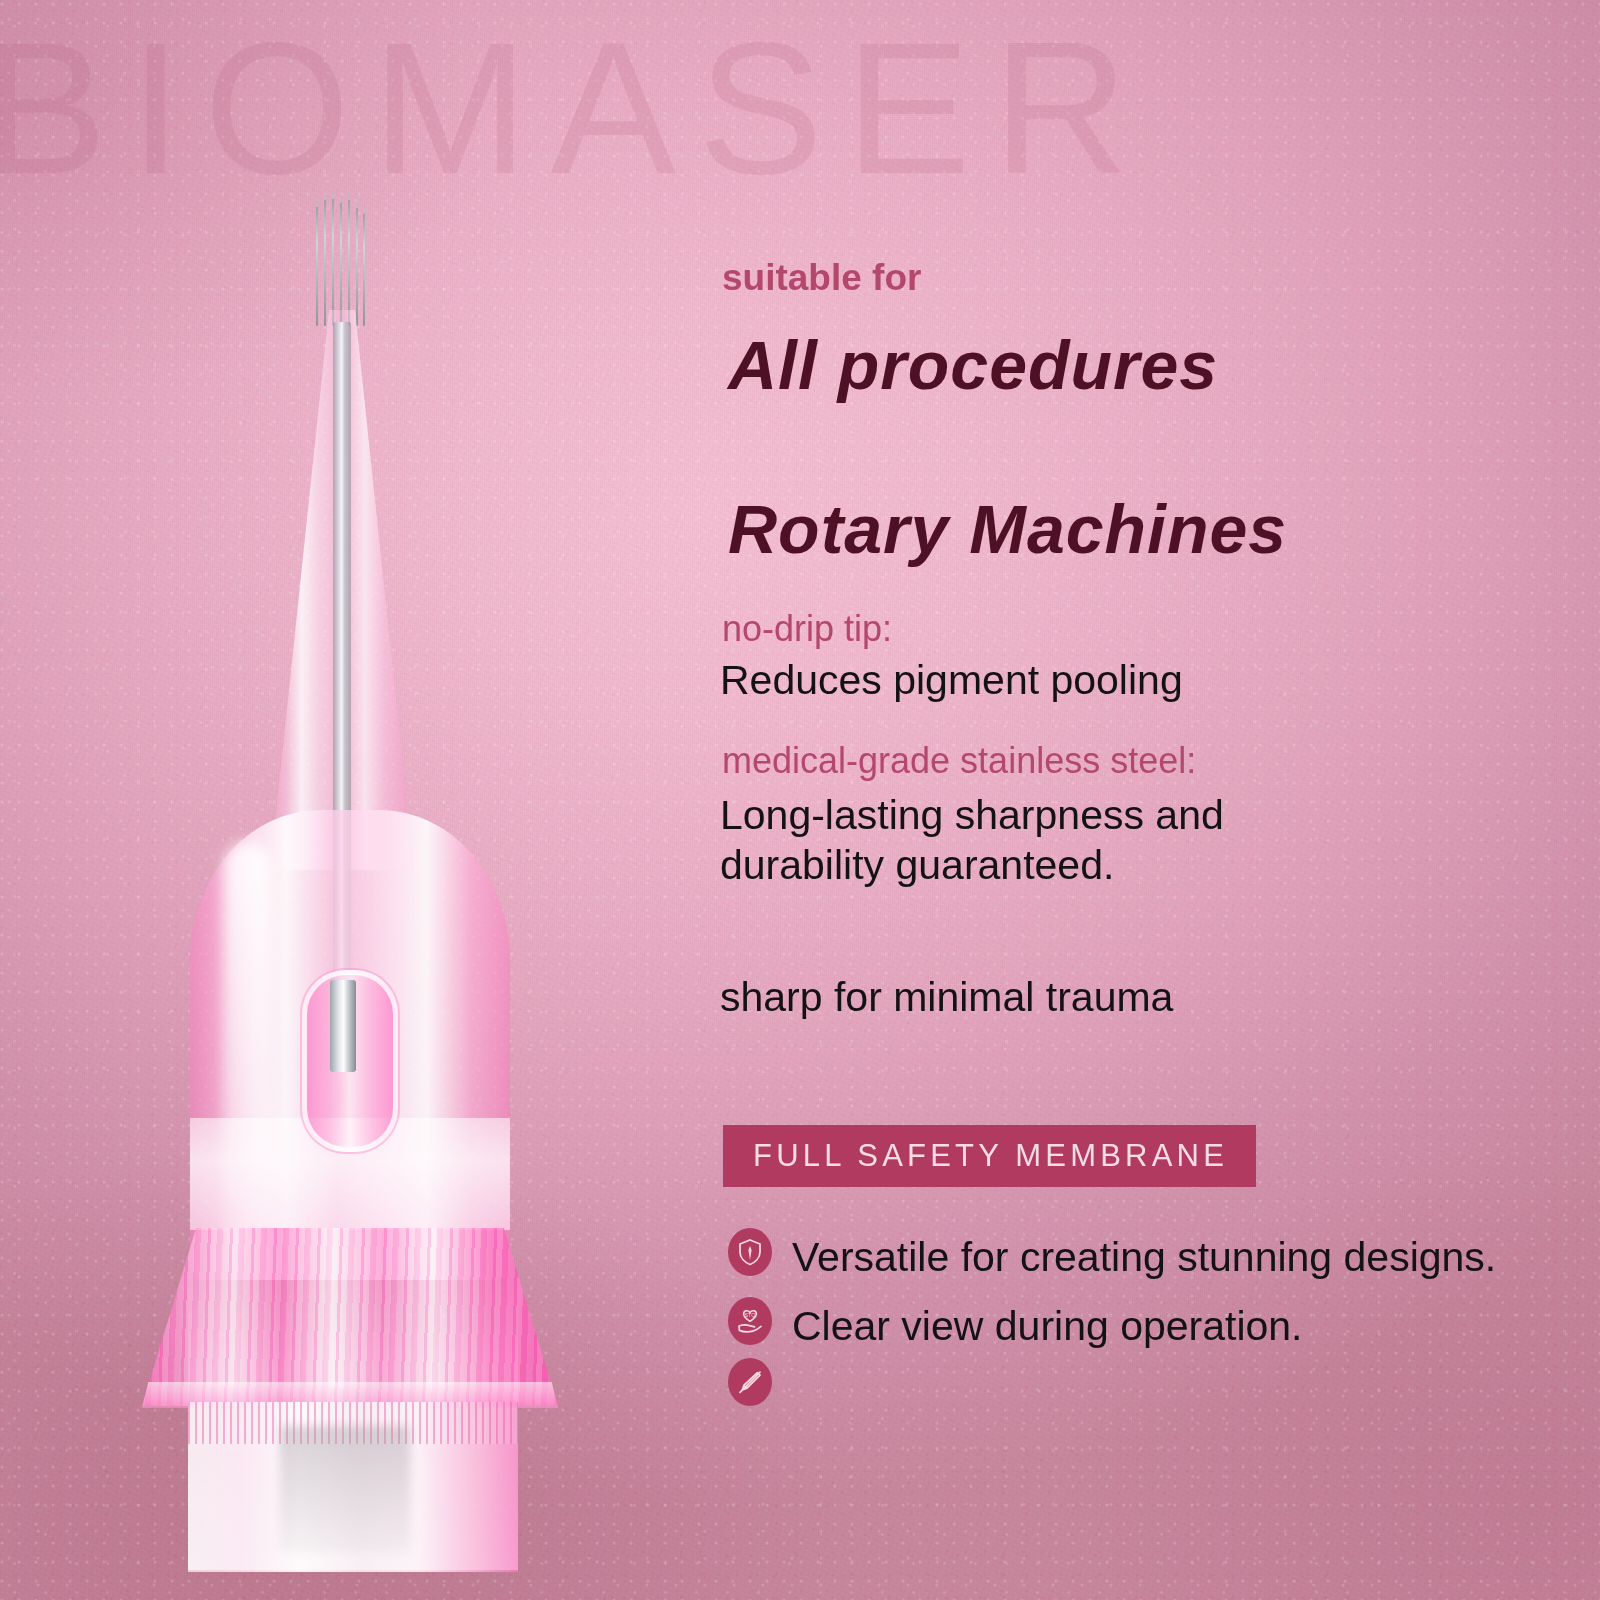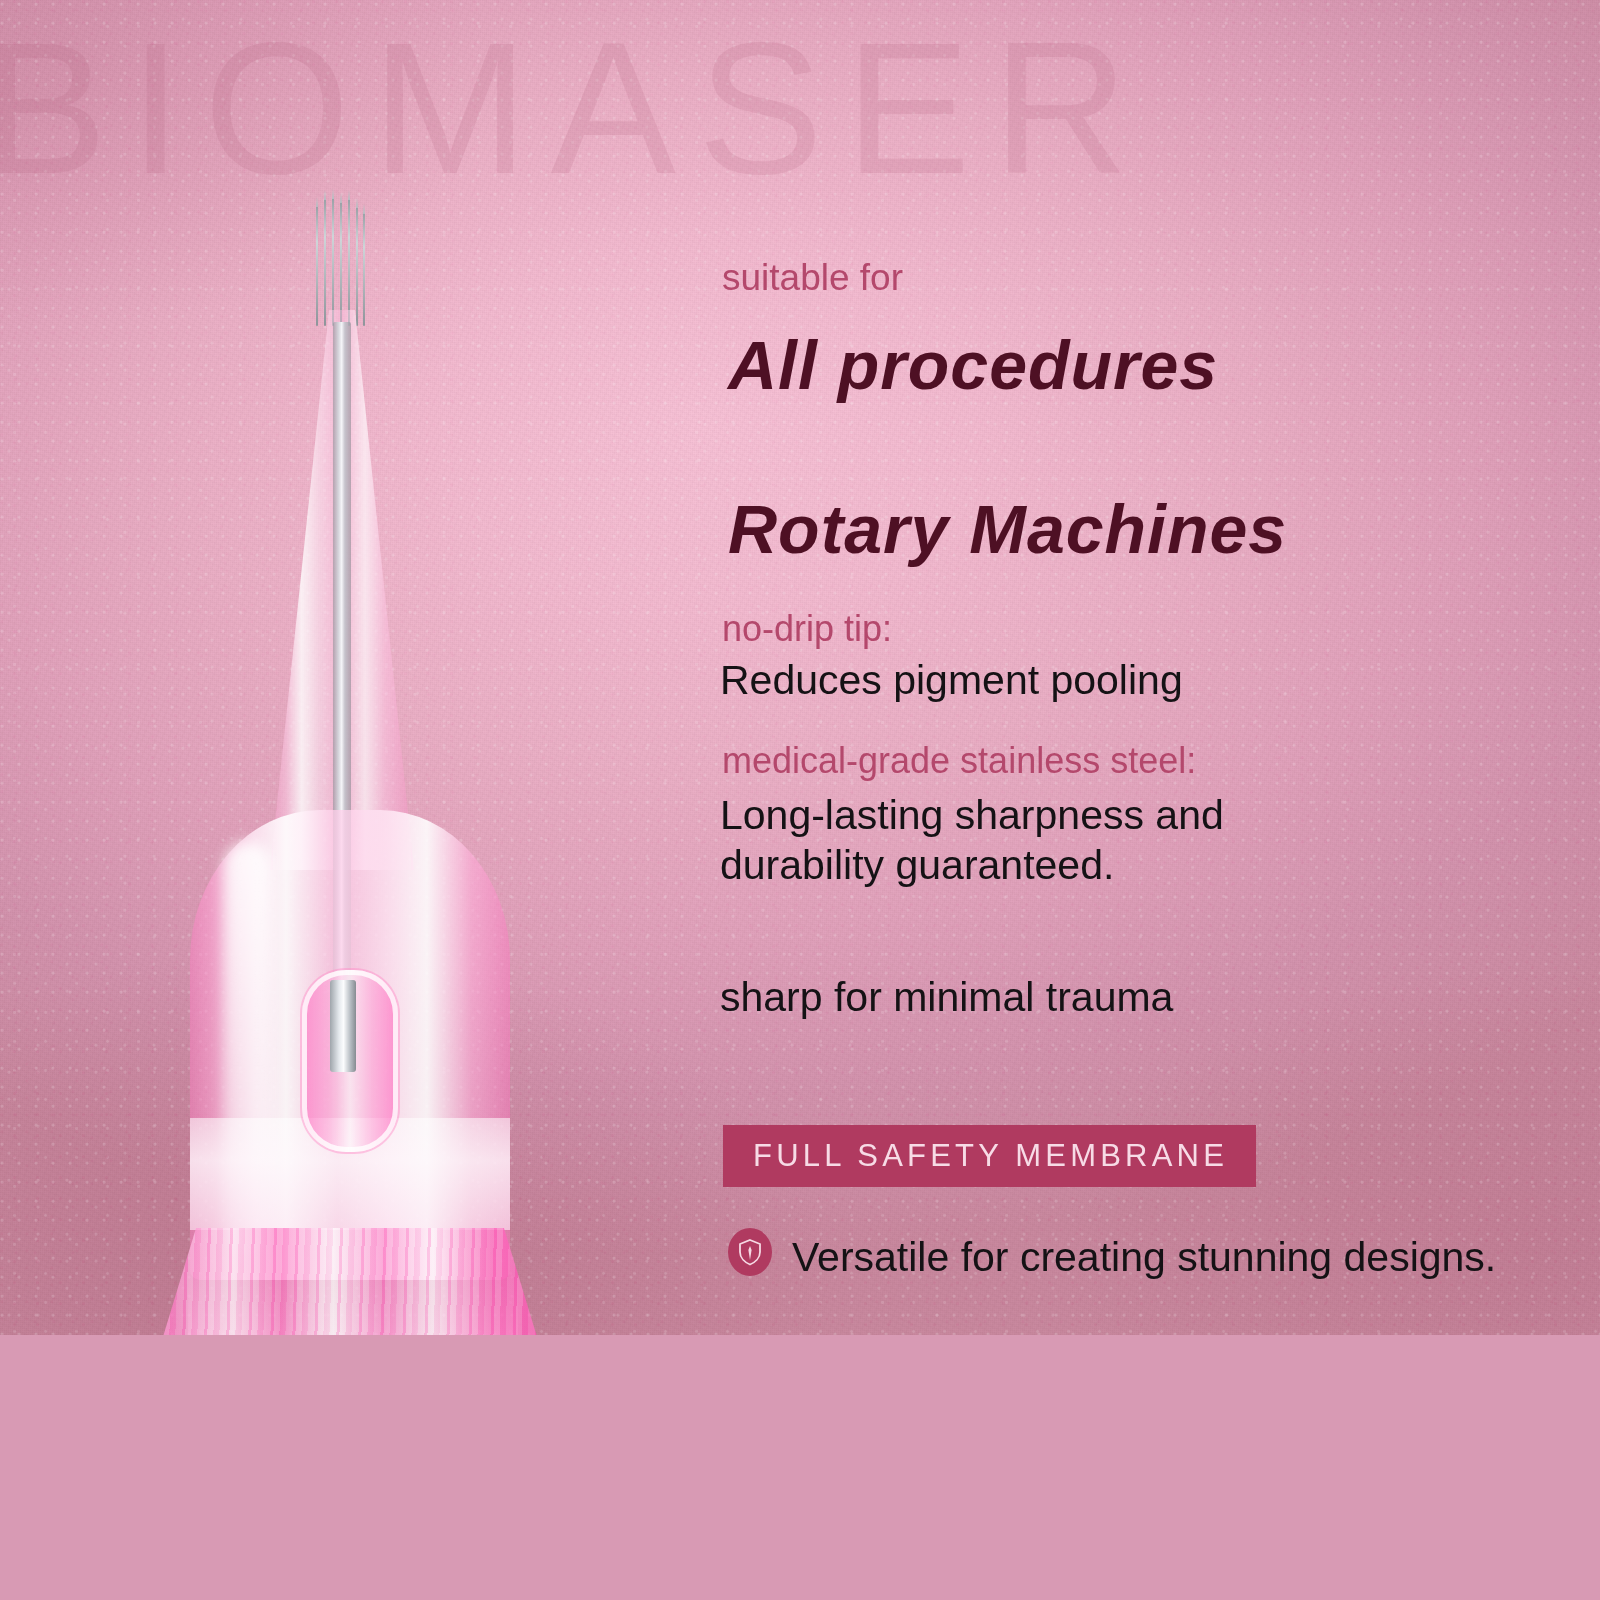--- a/index.html
+++ b/index.html
@@ -3,21 +3,21 @@
 <meta charset="utf-8">
 <style>
   html, body {
     margin: 0;
     padding: 0;
     background: #d89ab4;
   }
   #canvas {
     position: relative;
     width: 1600px;
-    height: 1335px;
+    height: 1600px;
     overflow: hidden;
     font-family: "Liberation Sans", sans-serif;
     background: #5eead4;
   }
 
   
   .bg-base {
     position: absolute;
     inset: 0;
     background:
@@ -315,21 +315,21 @@
   .col {
     position: absolute;
     left: 720px;
     top: 0;
     width: 860px;
     height: 1600px;
   }
   .kicker {
     font-size: 37px;
     color: #b4486c;
-    font-weight: 400;
+    font-weight: 700;
     line-height: 1.1;
   }
   .headline {
     font-size: 68px;
     font-weight: 700;
     font-style: italic;
     color: #4e1024;
     letter-spacing: 1px;
     line-height: 1.05;
     font-stretch: expanded;
@@ -457,20 +457,30 @@
     <div class="bullet-row p-b1">
       <span class="bullet-icon">
         <svg width="26" height="28" viewBox="0 0 26 28" aria-hidden="true">
           <path d="M13 2 L23 6 V14 C23 20 18 24.5 13 26.5 C8 24.5 3 20 3 14 V6 Z" fill="none" stroke="#f6d9e4" stroke-width="1.8"></path>
           <path d="M13 8 L14.6 12 L13 22 L11.4 12 Z" fill="#f6d9e4"></path>
         </svg>
       </span>
       <span class="bullet-text">Versatile for creating stunning designs.</span>
     </div>
 
+    <div class="bullet-row p-b2">
+      <span class="bullet-icon">
+        <svg width="28" height="28" viewBox="0 0 28 28" aria-hidden="true">
+          <path d="M14 5.5 C12 2.6 7.6 3.4 7.6 7 C7.6 10 11 12.4 14 14.4 C17 12.4 20.4 10 20.4 7 C20.4 3.4 16 2.6 14 5.5 Z" fill="none" stroke="#f6d9e4" stroke-width="1.6"></path>
+          <text x="14" y="10.4" font-size="5.4" font-family="Liberation Sans, sans-serif" fill="#f6d9e4" text-anchor="middle">STQ</text>
+          <path d="M3 19 C7 17.6 10 17.6 13.6 18.6 L18.6 19.8 M3 19 L3.4 23.4 C8.5 25.6 16 25.4 20.6 22.6 L25 19.4" fill="none" stroke="#f6d9e4" stroke-width="1.7" stroke-linecap="round"></path>
+        </svg>
+      </span>
+      <span class="bullet-text">Clear view during operation.</span>
+    </div>
 
     <div class="bullet-row p-b3">
       <span class="bullet-icon">
         <svg width="28" height="28" viewBox="0 0 28 28" aria-hidden="true">
           <path d="M21.4 4.6 L24 7.2 L11 20.2 L6.4 21.8 L8 17.2 Z" fill="none" stroke="#f6d9e4" stroke-width="1.8" stroke-linejoin="round"></path>
           <path d="M8 17.2 L11 20.2" stroke="#f6d9e4" stroke-width="1.5"></path>
           <path d="M4 24.4 L24 4.2" stroke="#f6d9e4" stroke-width="1.8" stroke-linecap="round"></path>
         </svg>
       </span>
     </div>

